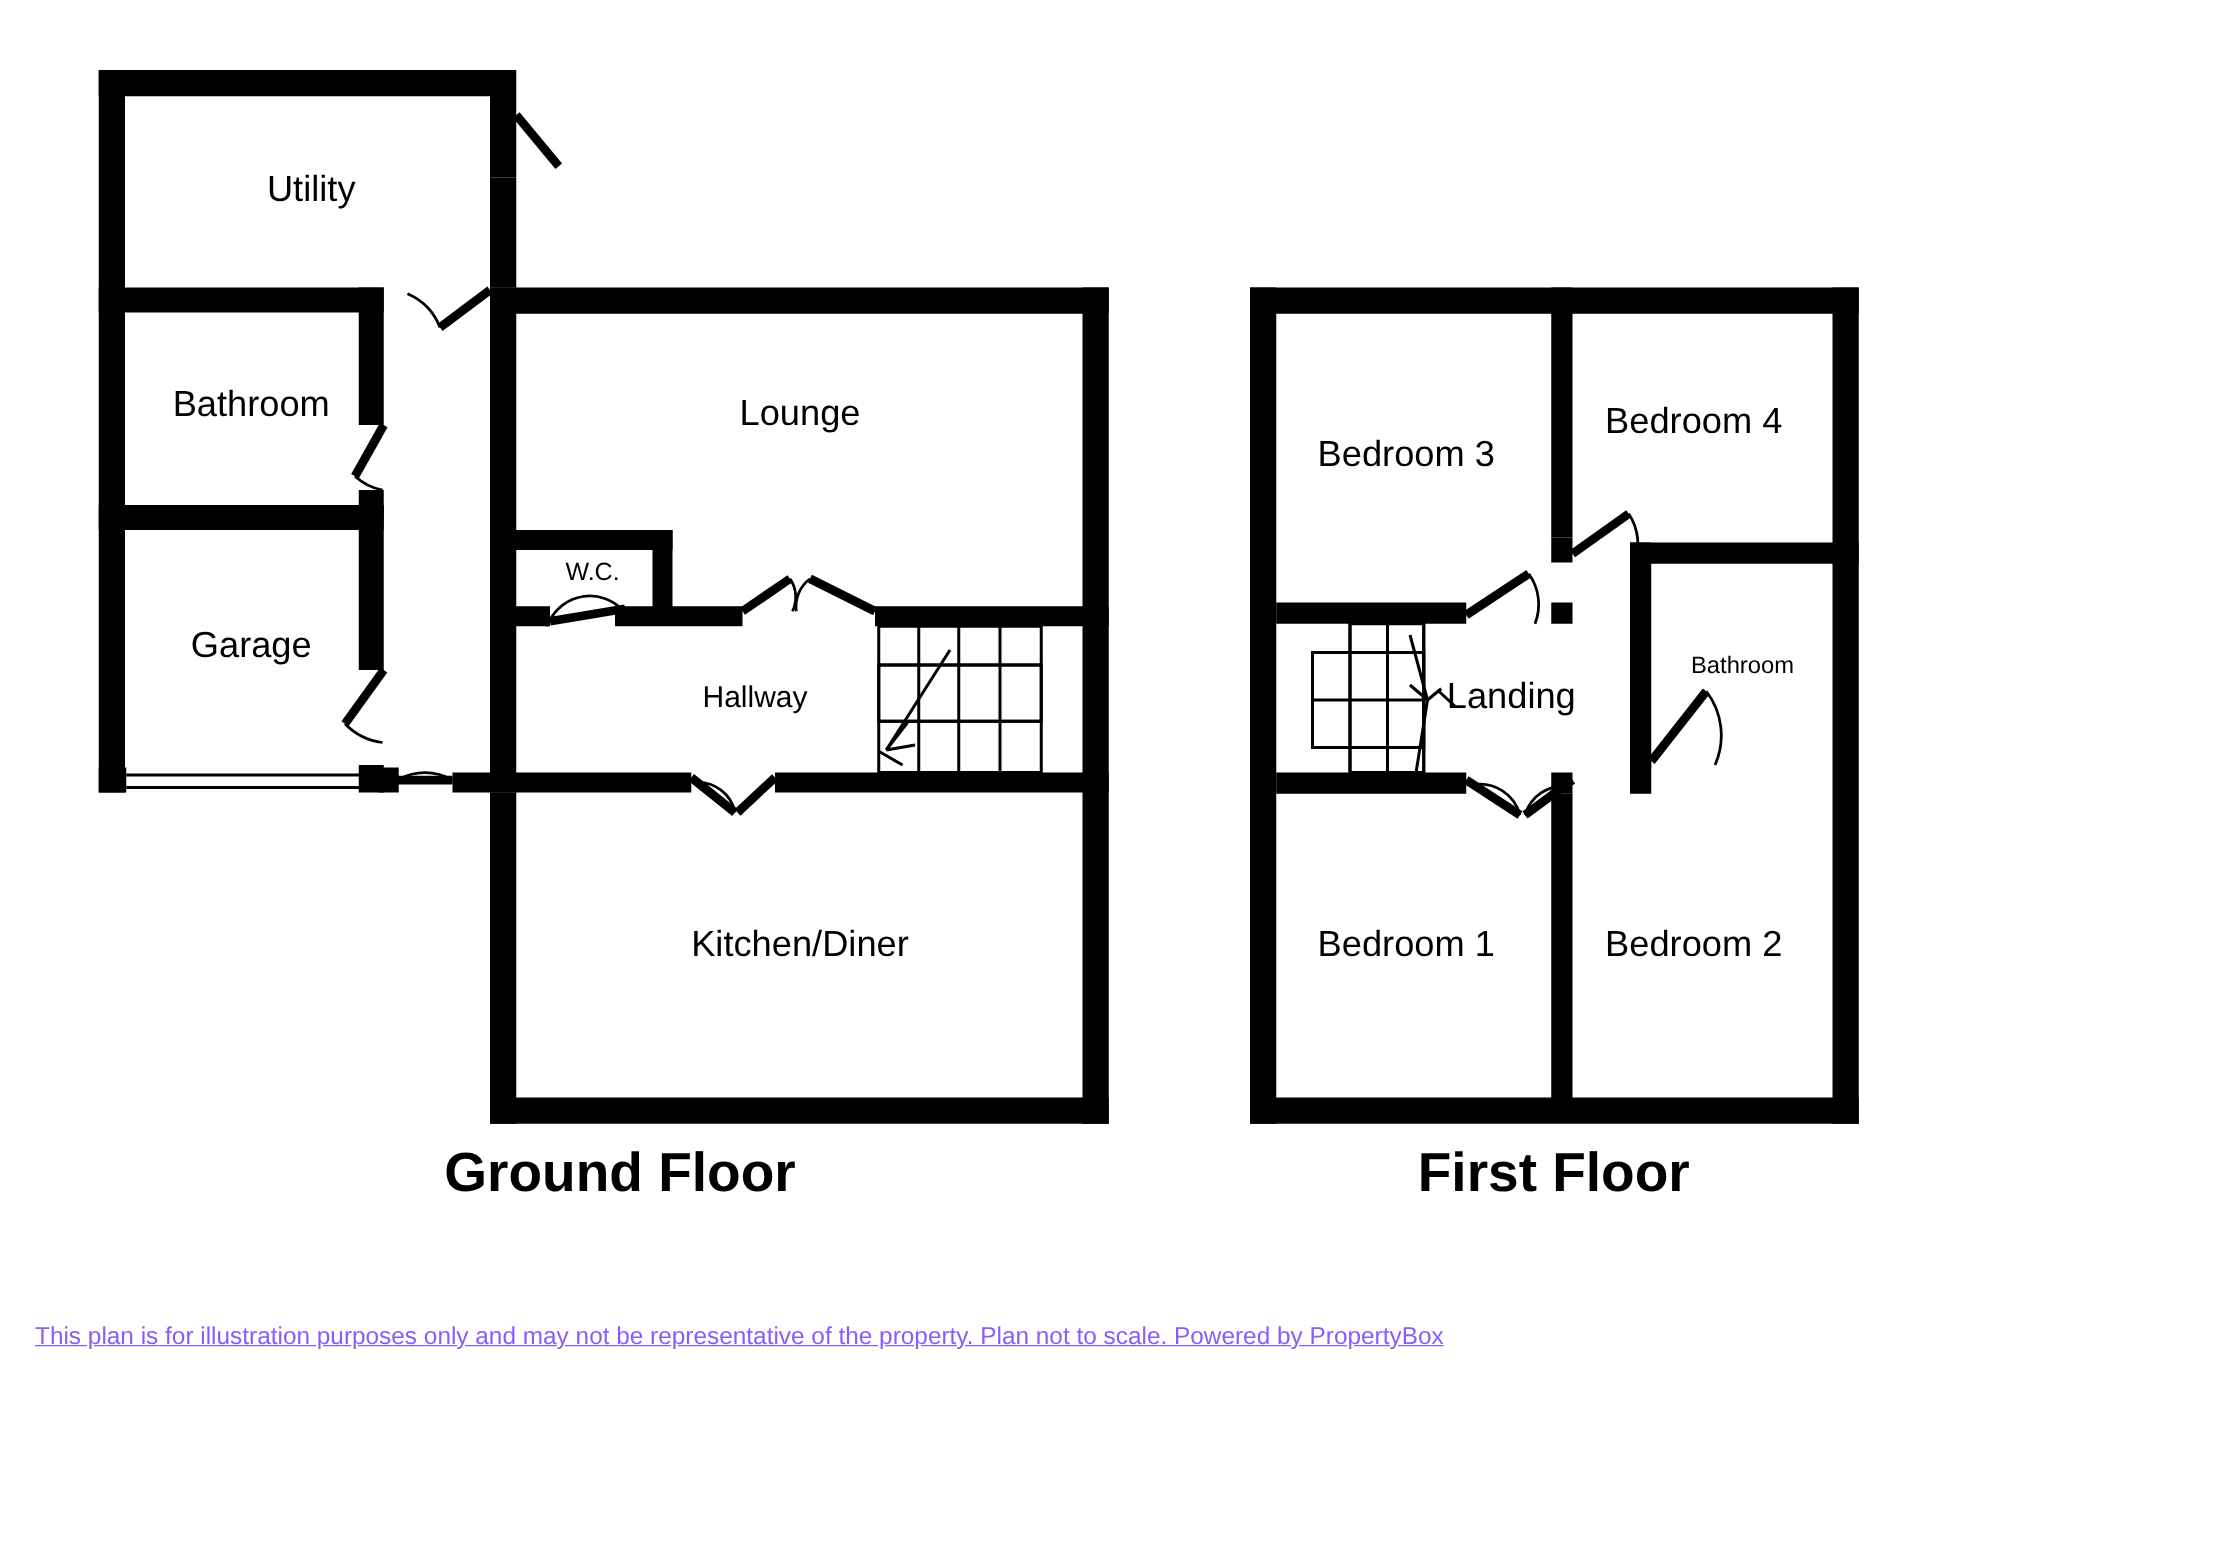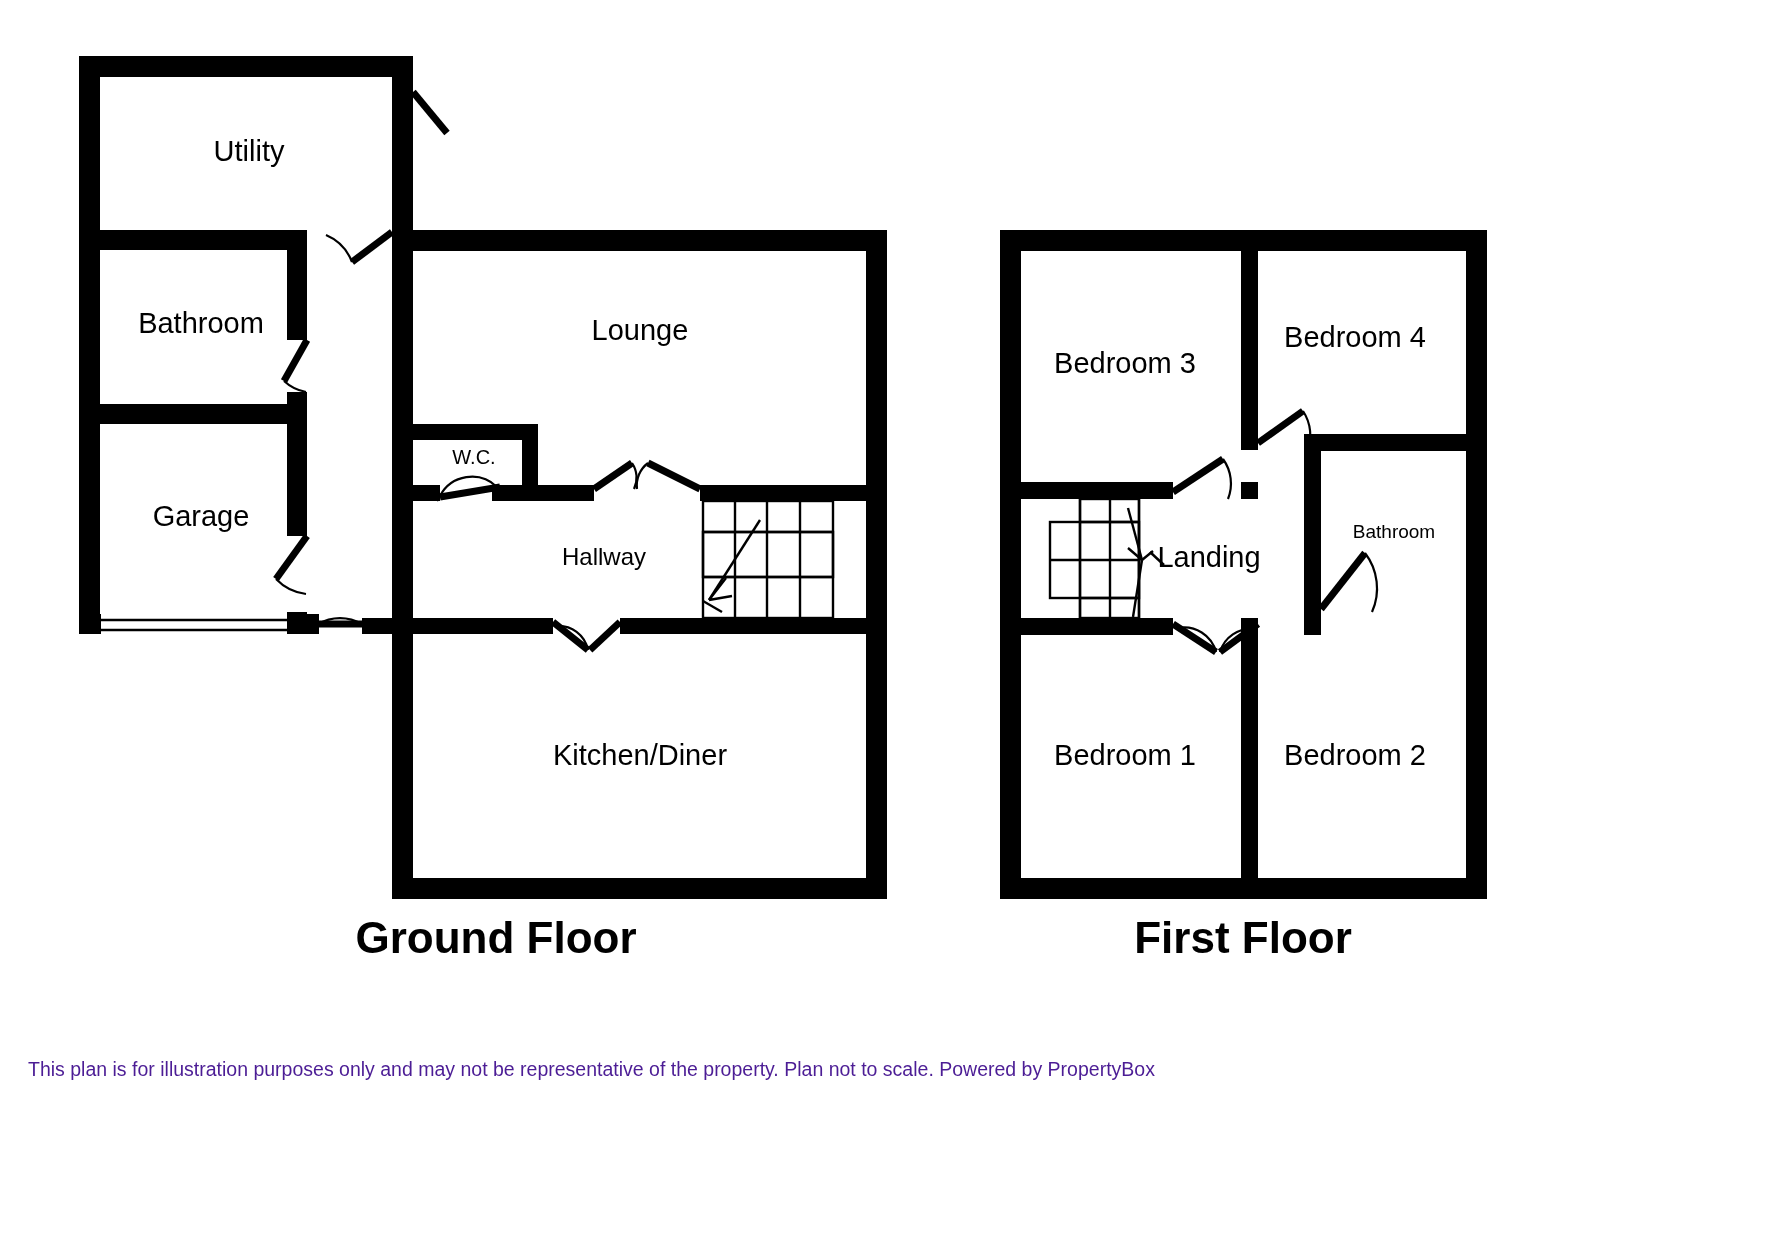--- a/index.html
+++ b/index.html
@@ -20,21 +20,21 @@
   .floor-title{
     font-family:"Liberation Sans", sans-serif;
     fill:#000;font-weight:bold;font-size:44px;text-anchor:middle;
   }
   .footer-area{
     position:absolute;left:28px;top:1014px;
     font-size:30px;letter-spacing:.1px;color:#000;white-space:nowrap;
   }
   .footer-note{
     position:absolute;left:28px;top:1058px;
-    font-size:19.5px;color:#4c1d95;white-space:nowrap;
+    font-size:19.5px;color:#8b5cf6;white-space:nowrap;text-decoration:underline;
   }
   .wall{fill:#000;}
   .door-leaf{stroke:#000;stroke-width:7;fill:none;stroke-linecap:butt;}
   .door-arc{stroke:#000;stroke-width:2.2;fill:none;}
   .stair-line{stroke:#000;stroke-width:2.4;fill:none;}
   .stair-arrow{stroke:#000;stroke-width:2.4;fill:none;}
   .garage-door{stroke:#000;stroke-width:2.4;fill:none;}
 </style>
 </head>
 <body>

